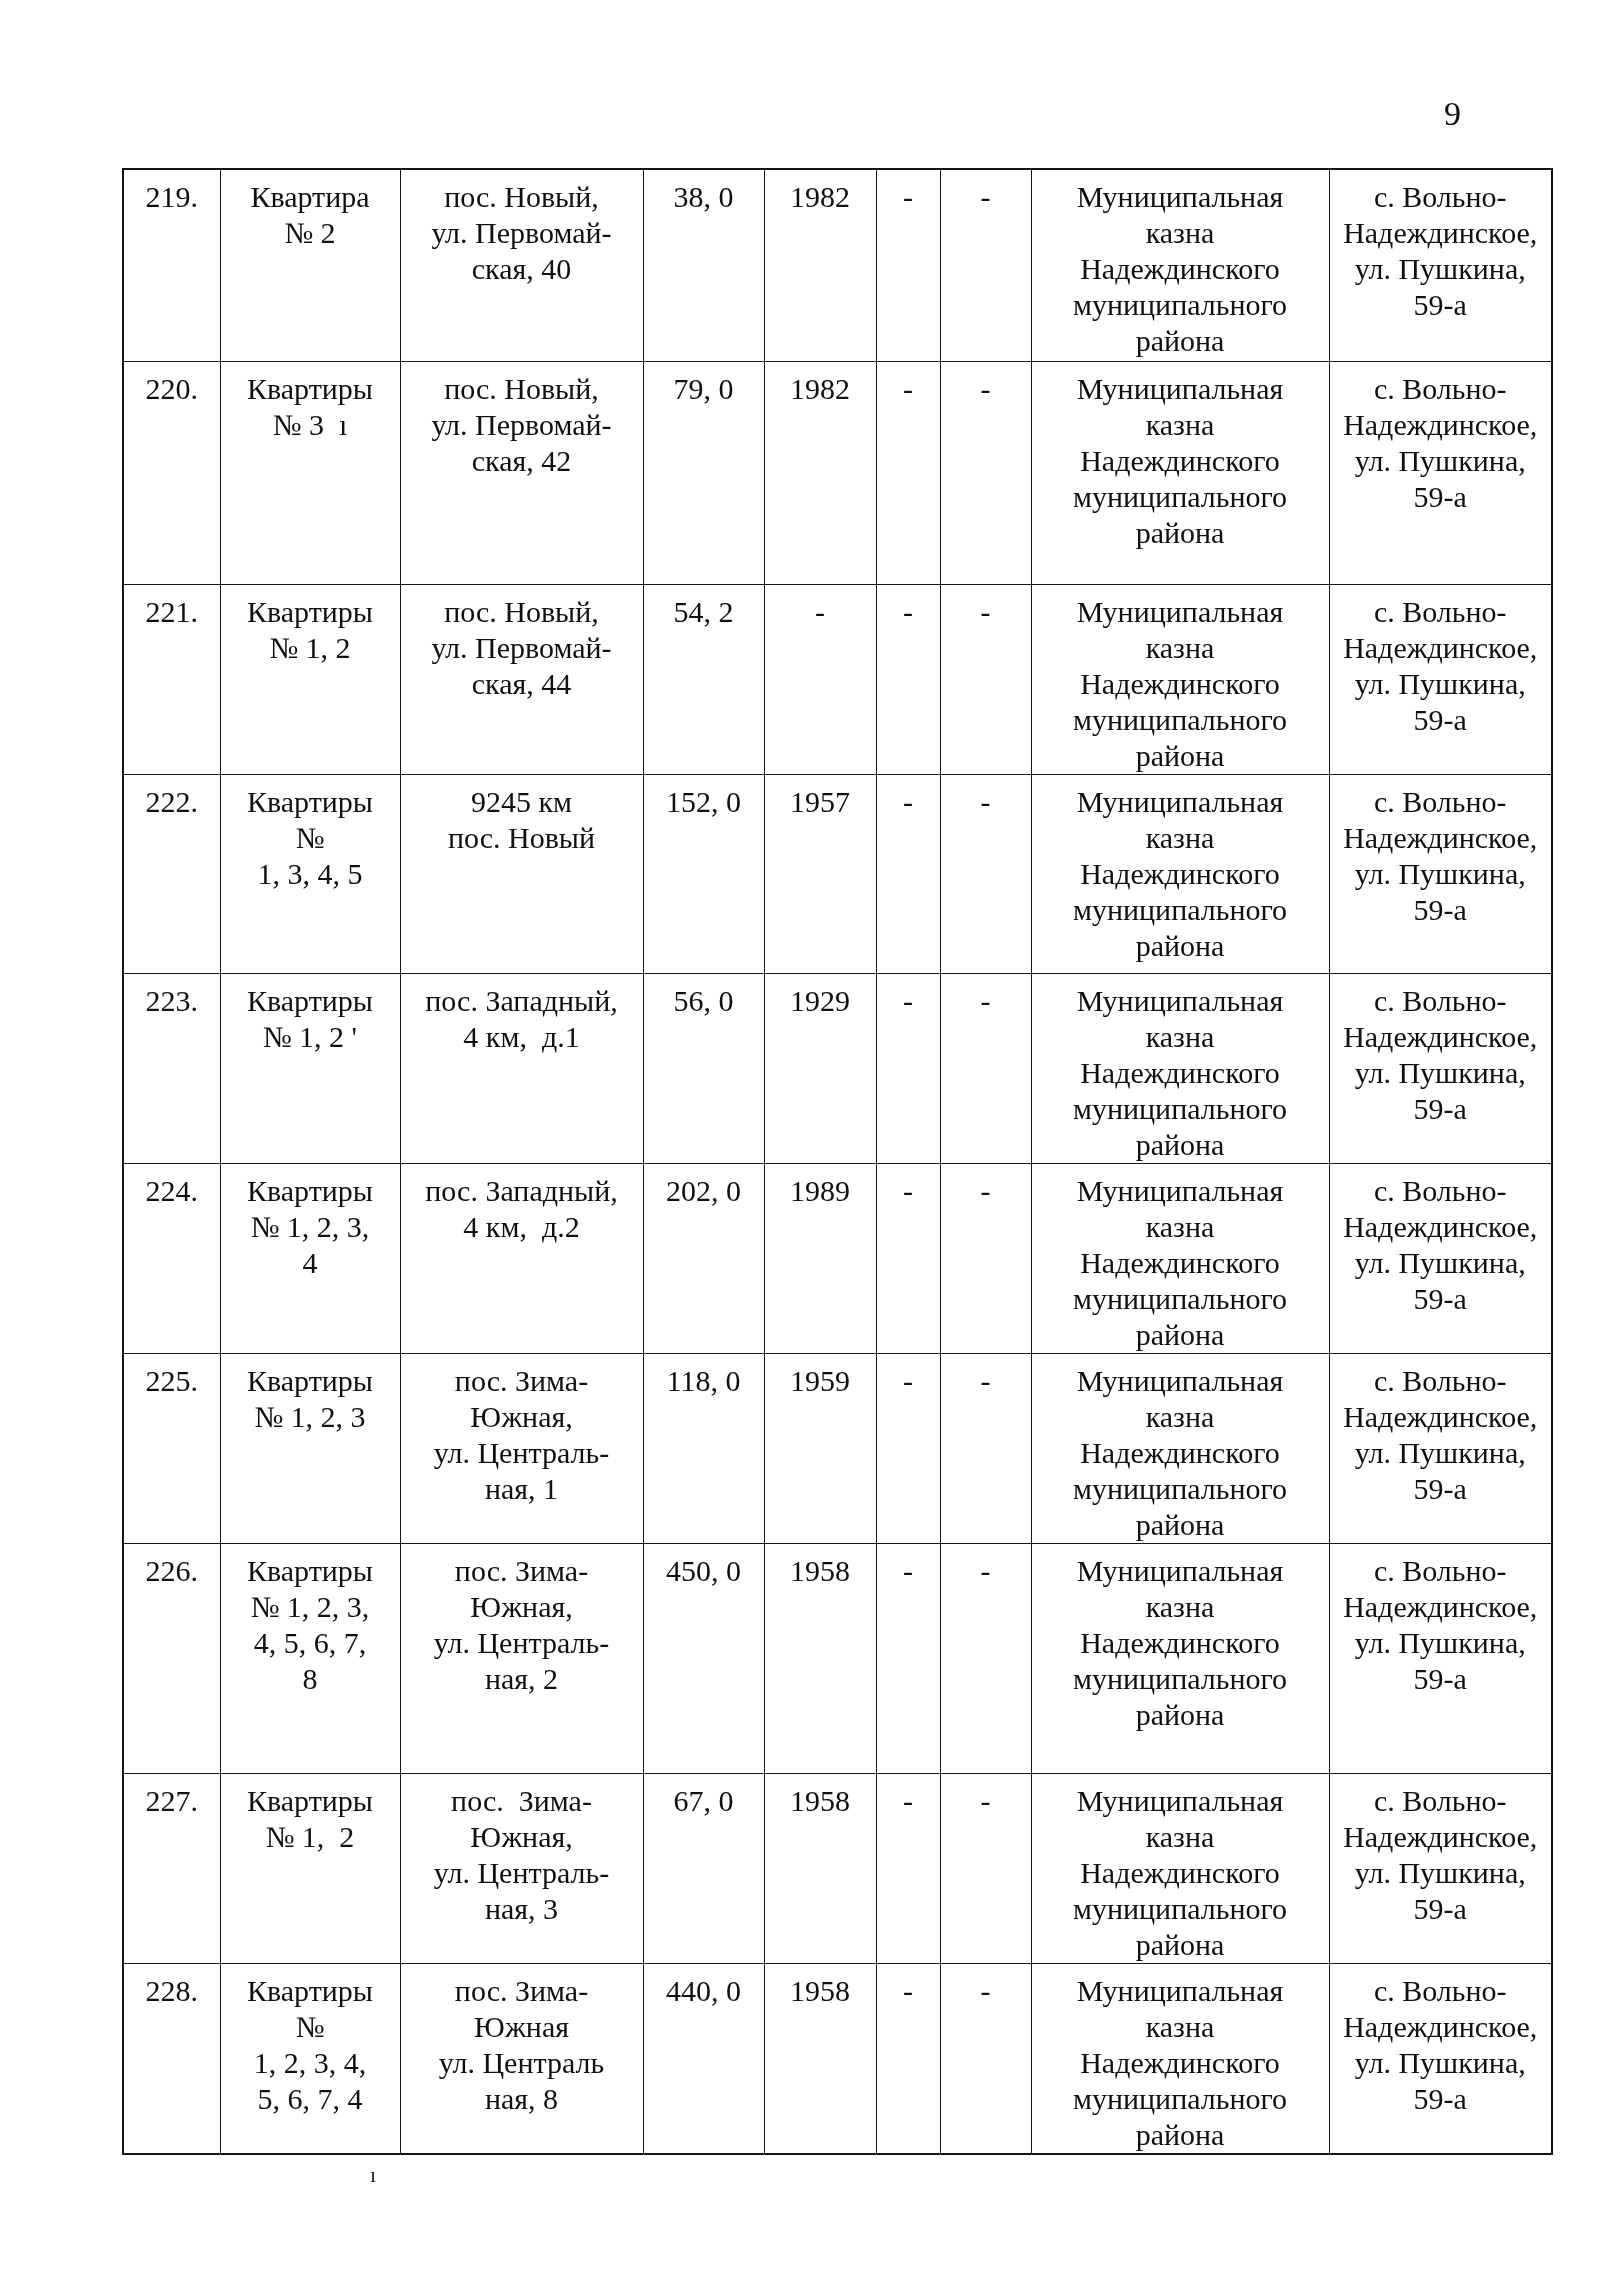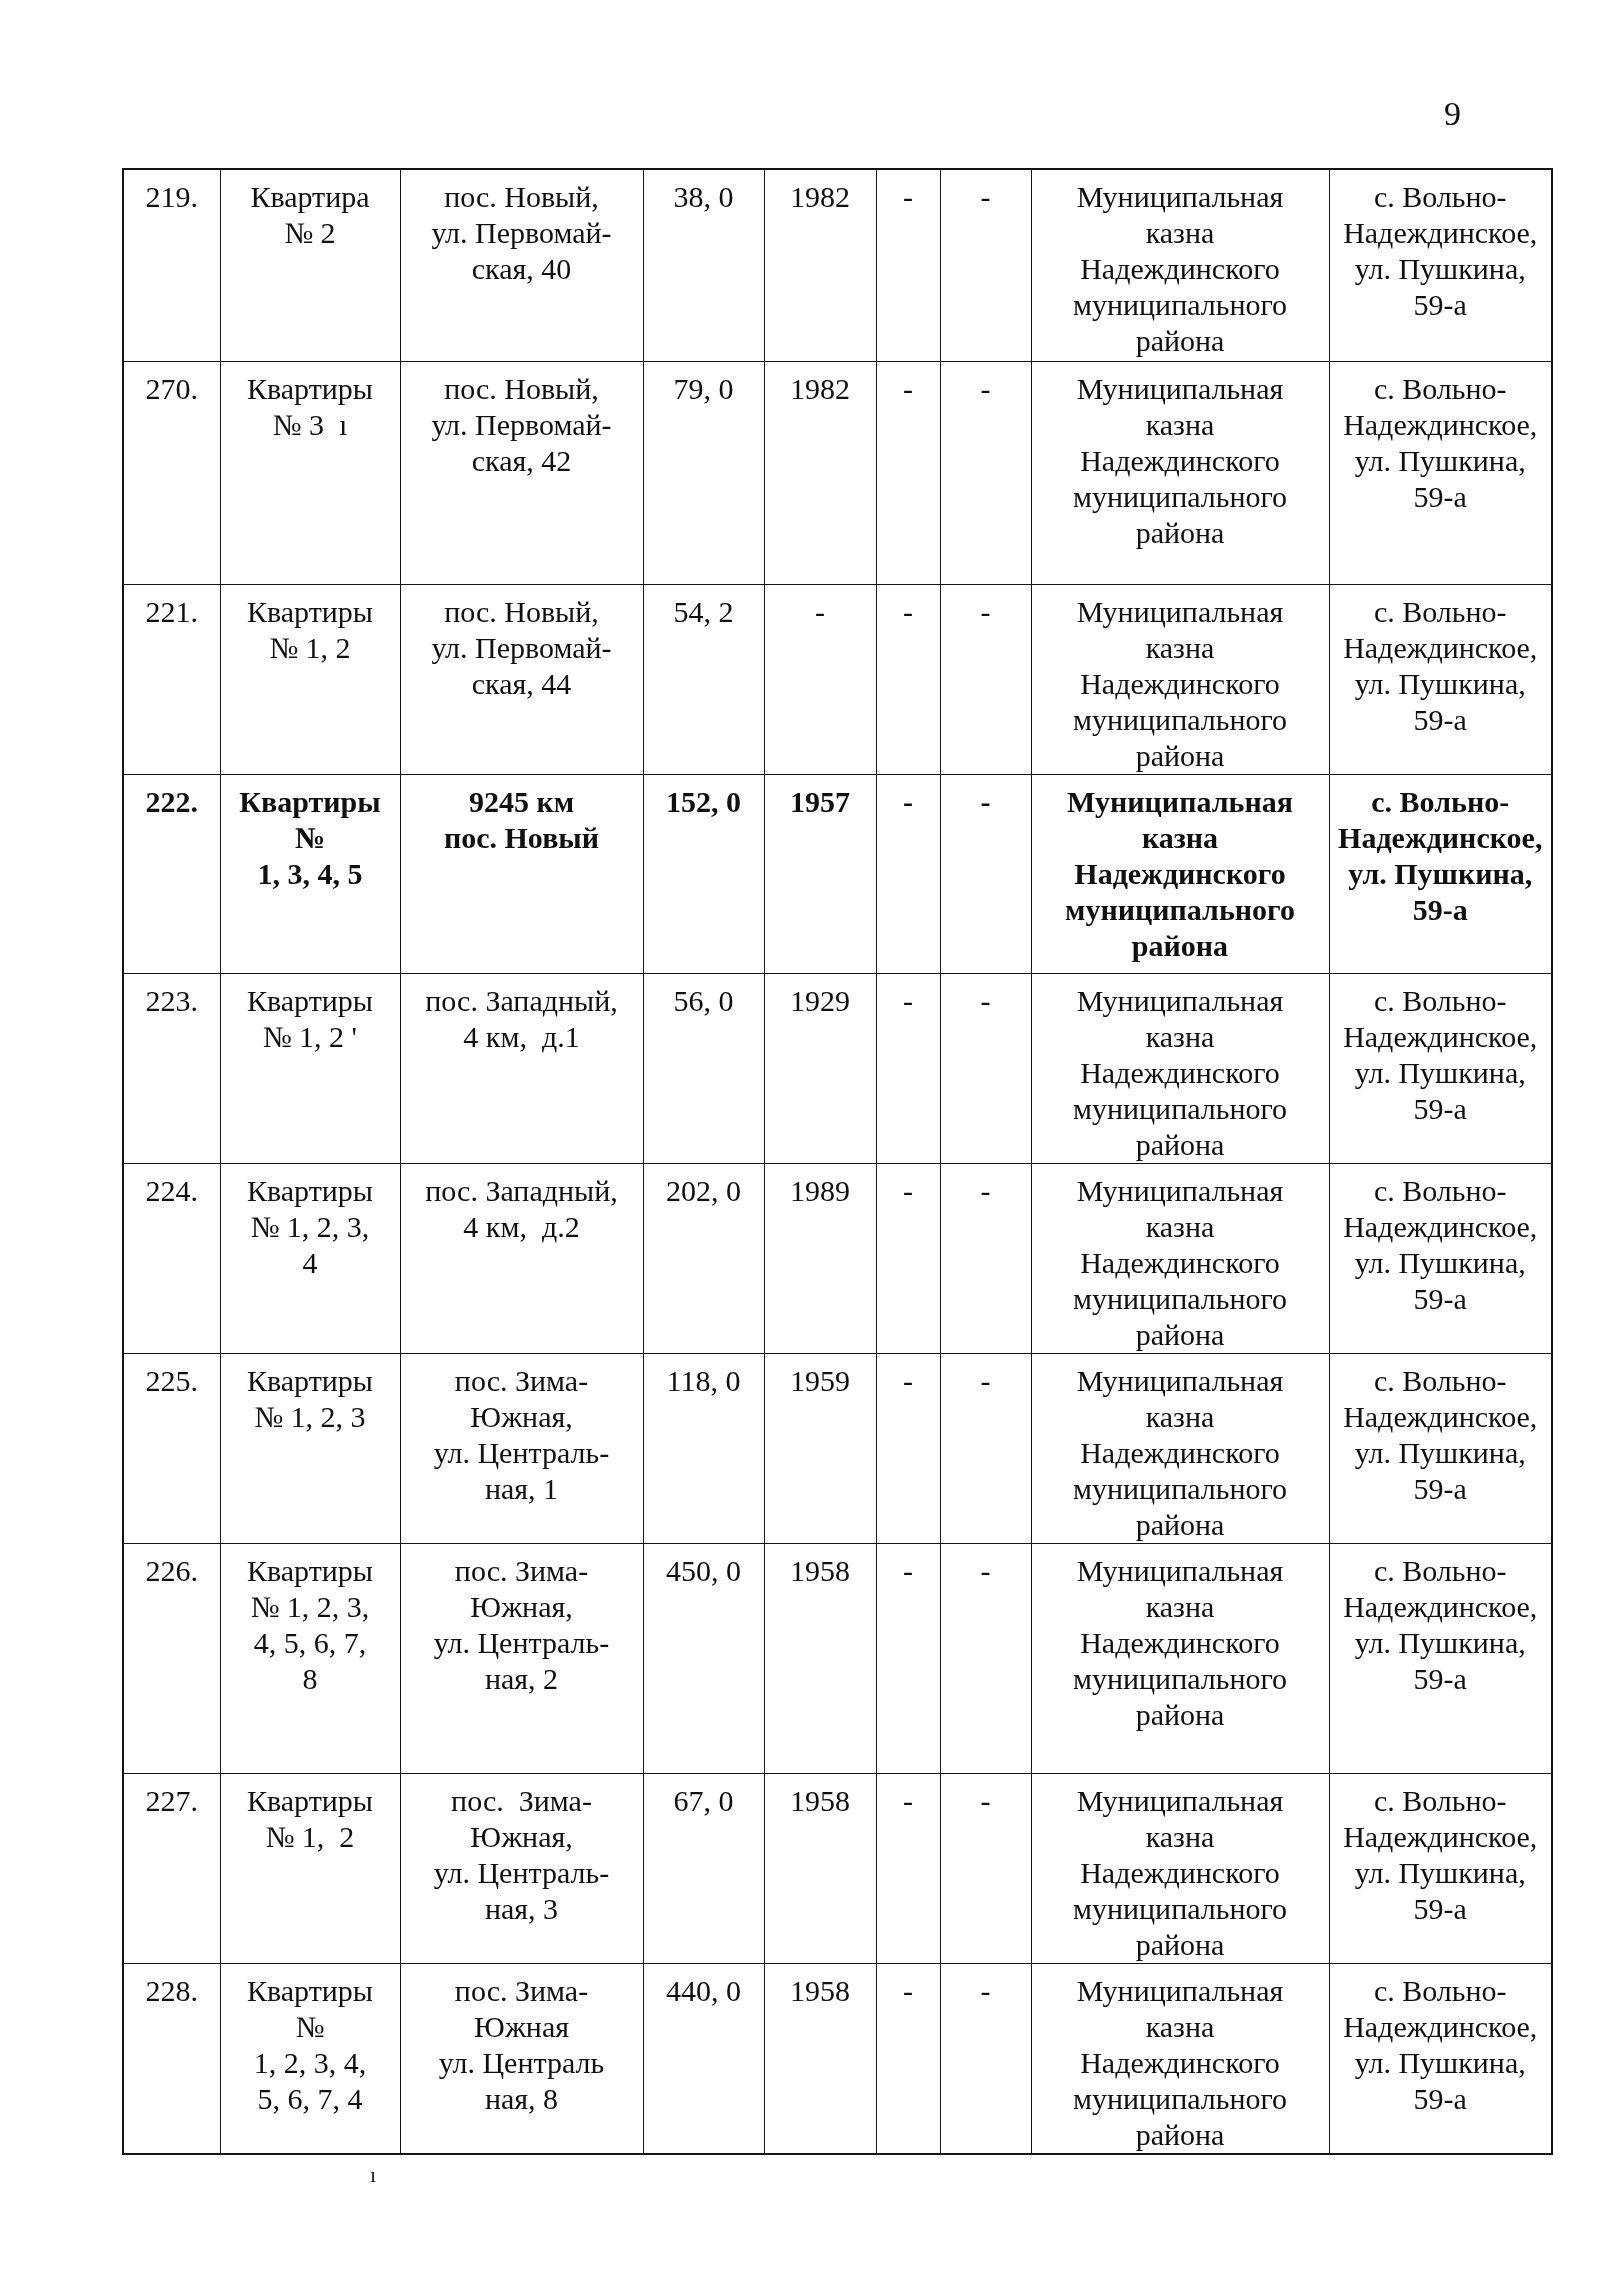--- a/index.html
+++ b/index.html
@@ -95,21 +95,21 @@
           </td>
           <td>
             <span class="line">с. Вольно-</span>
             <span class="line">Надеждинское,</span>
             <span class="line">ул. Пушкина,</span>
             <span class="line">59-а</span>
           </td>
         </tr>
         <tr style="height: 223px;">
           <td>
-            <span class="line">270.</span>
+            <span class="line">220.</span>
           </td>
           <td>
             <span class="line">Квартиры</span>
             <span class="line">№ 3  ı</span>
           </td>
           <td>
             <span class="line">пос. Новый,</span>
             <span class="line">ул. Первомай-</span>
             <span class="line">ская, 42</span>
           </td>
@@ -171,21 +171,21 @@
             <span class="line">муниципального</span>
             <span class="line">района</span>
           </td>
           <td>
             <span class="line">с. Вольно-</span>
             <span class="line">Надеждинское,</span>
             <span class="line">ул. Пушкина,</span>
             <span class="line">59-а</span>
           </td>
         </tr>
-        <tr style="height: 199px; font-weight: bold;">
+        <tr style="height: 199px;">
           <td>
             <span class="line">222.</span>
           </td>
           <td>
             <span class="line">Квартиры</span>
             <span class="line">№</span>
             <span class="line">1, 3, 4, 5</span>
           </td>
           <td>
             <span class="line">9245 км</span>

